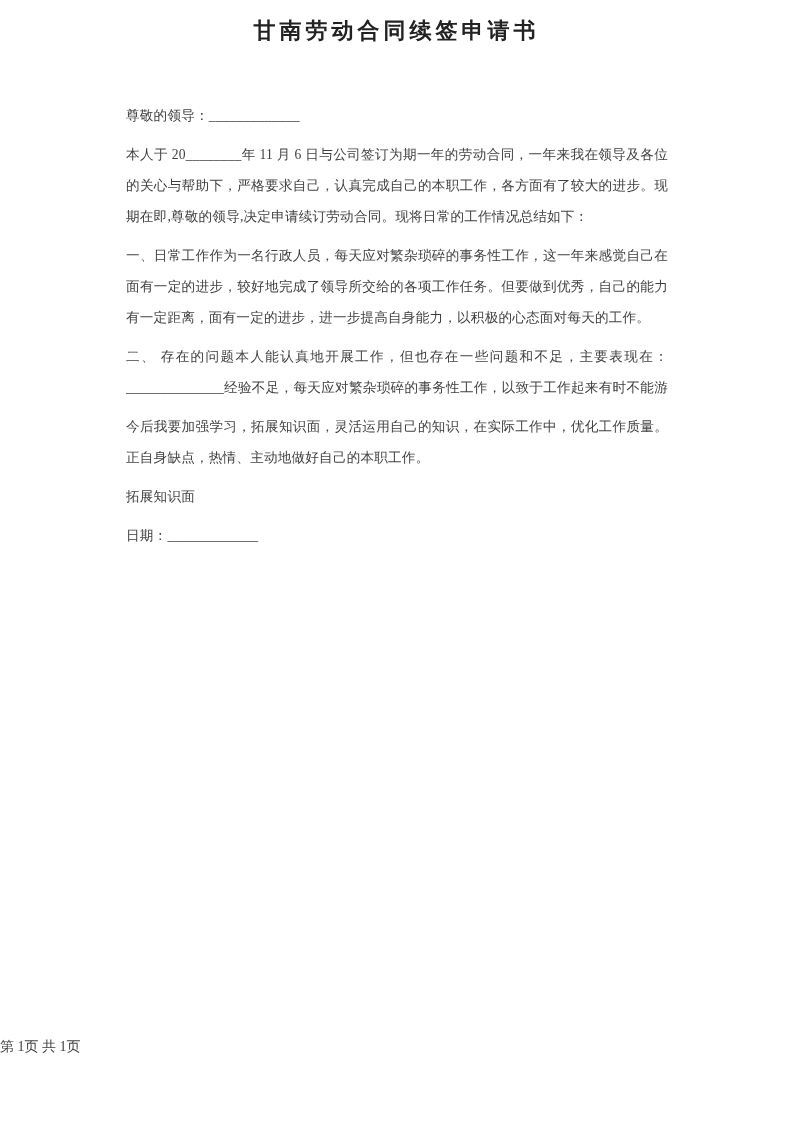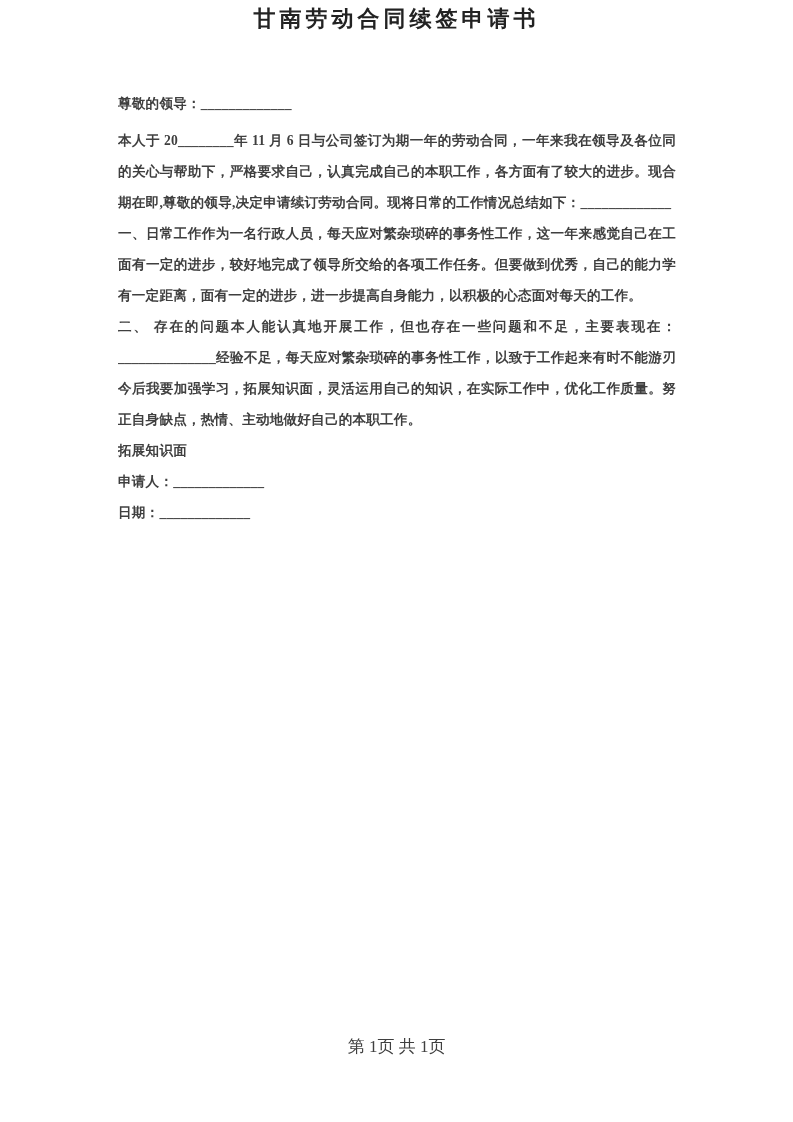--- a/index.html
+++ b/index.html
@@ -11,54 +11,53 @@
   .page{
     position:relative;
     width:793px;
     height:1122px;
     background:var(--page-bg);
     overflow:hidden;
     font-family:"Liberation Serif","DejaVu Serif",serif;
     color:var(--body-color);
   }
   .title{
-    margin:4px;
+    margin:16px;
     text-align:center;
     font-size:22px;
     line-height:29px;
     font-weight:bold;
     letter-spacing:4px;
     color:var(--title-color);
   }
   .content{
     width:558px;
     margin:55px 117px 0 118px;
   }
-  .para{margin:0;padding:0;font-weight:bold;}
+  .para{margin:8px;padding:0;}
   .para:first-child{margin-bottom:6px;}
   .line{
     font-size:13.6px;
     line-height:31px;
     height:31px;
     overflow:hidden;
     text-align:left;
     letter-spacing:0.2px;
   }
   .line.fill{
     text-align:justify;
     text-align-last:justify;
     text-justify:inter-character;
   }
   .footer{
     position:absolute;
     left:0;
     right:0;
     top:1038px;
-    text-align:center;
-    font-size:17px;
+    font-size:14px;
     line-height:18px;
     color:var(--body-color);
   }
 </style>
 </head>
 <body>
 
 <div class="page">
   <h1 class="title">甘南劳动合同续签申请书</h1>
   <div class="content">
@@ -80,20 +79,17 @@
         <div class="line fill">______________经验不足，每天应对繁杂琐碎的事务性工作，以致于工作起来有时不能游刃</div>
       </div>
       <div class="para">
         <div class="line fill">今后我要加强学习，拓展知识面，灵活运用自己的知识，在实际工作中，优化工作质量。努力改</div>
         <div class="line">正自身缺点，热情、主动地做好自己的本职工作。</div>
       </div>
       <div class="para">
         <div class="line">拓展知识面</div>
       </div>
       <div class="para">
-        <div class="line">申请人：_____________</div>
-      </div>
-      <div class="para">
         <div class="line">日期：_____________</div>
       </div>
     </div>
   <div class="footer">第 1页 共 1页</div>
 </div>
 
 </body></html>

